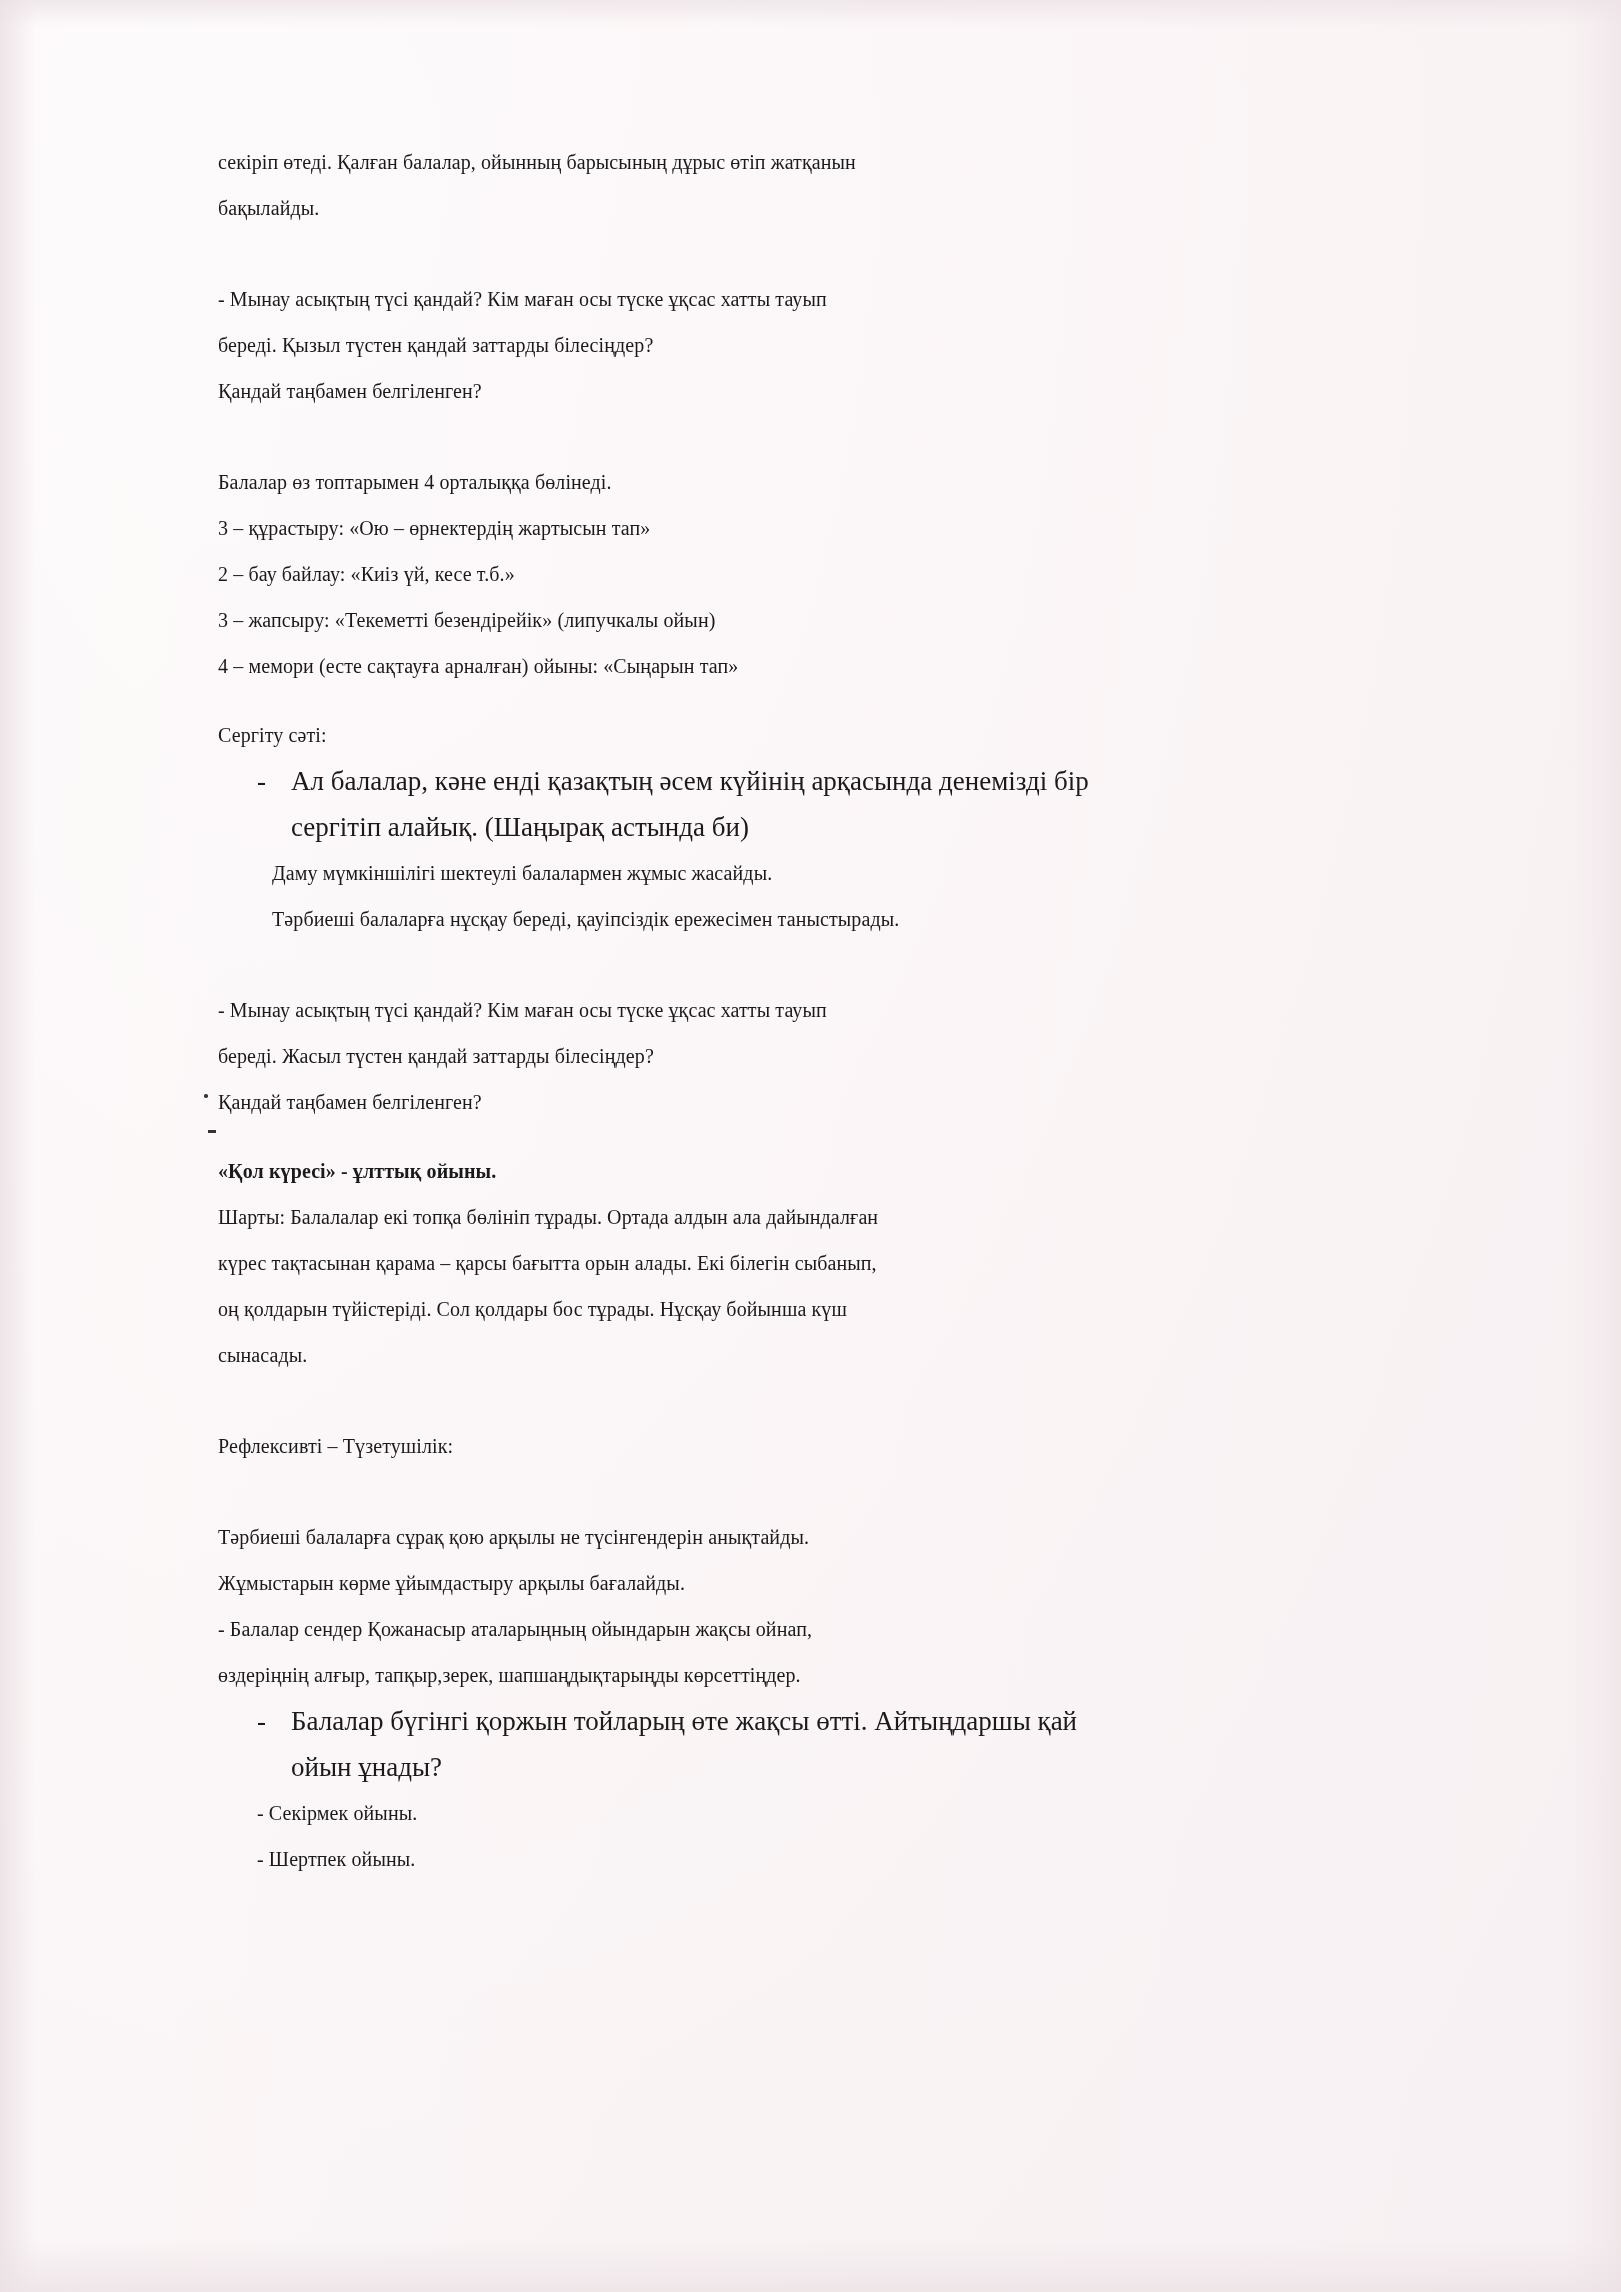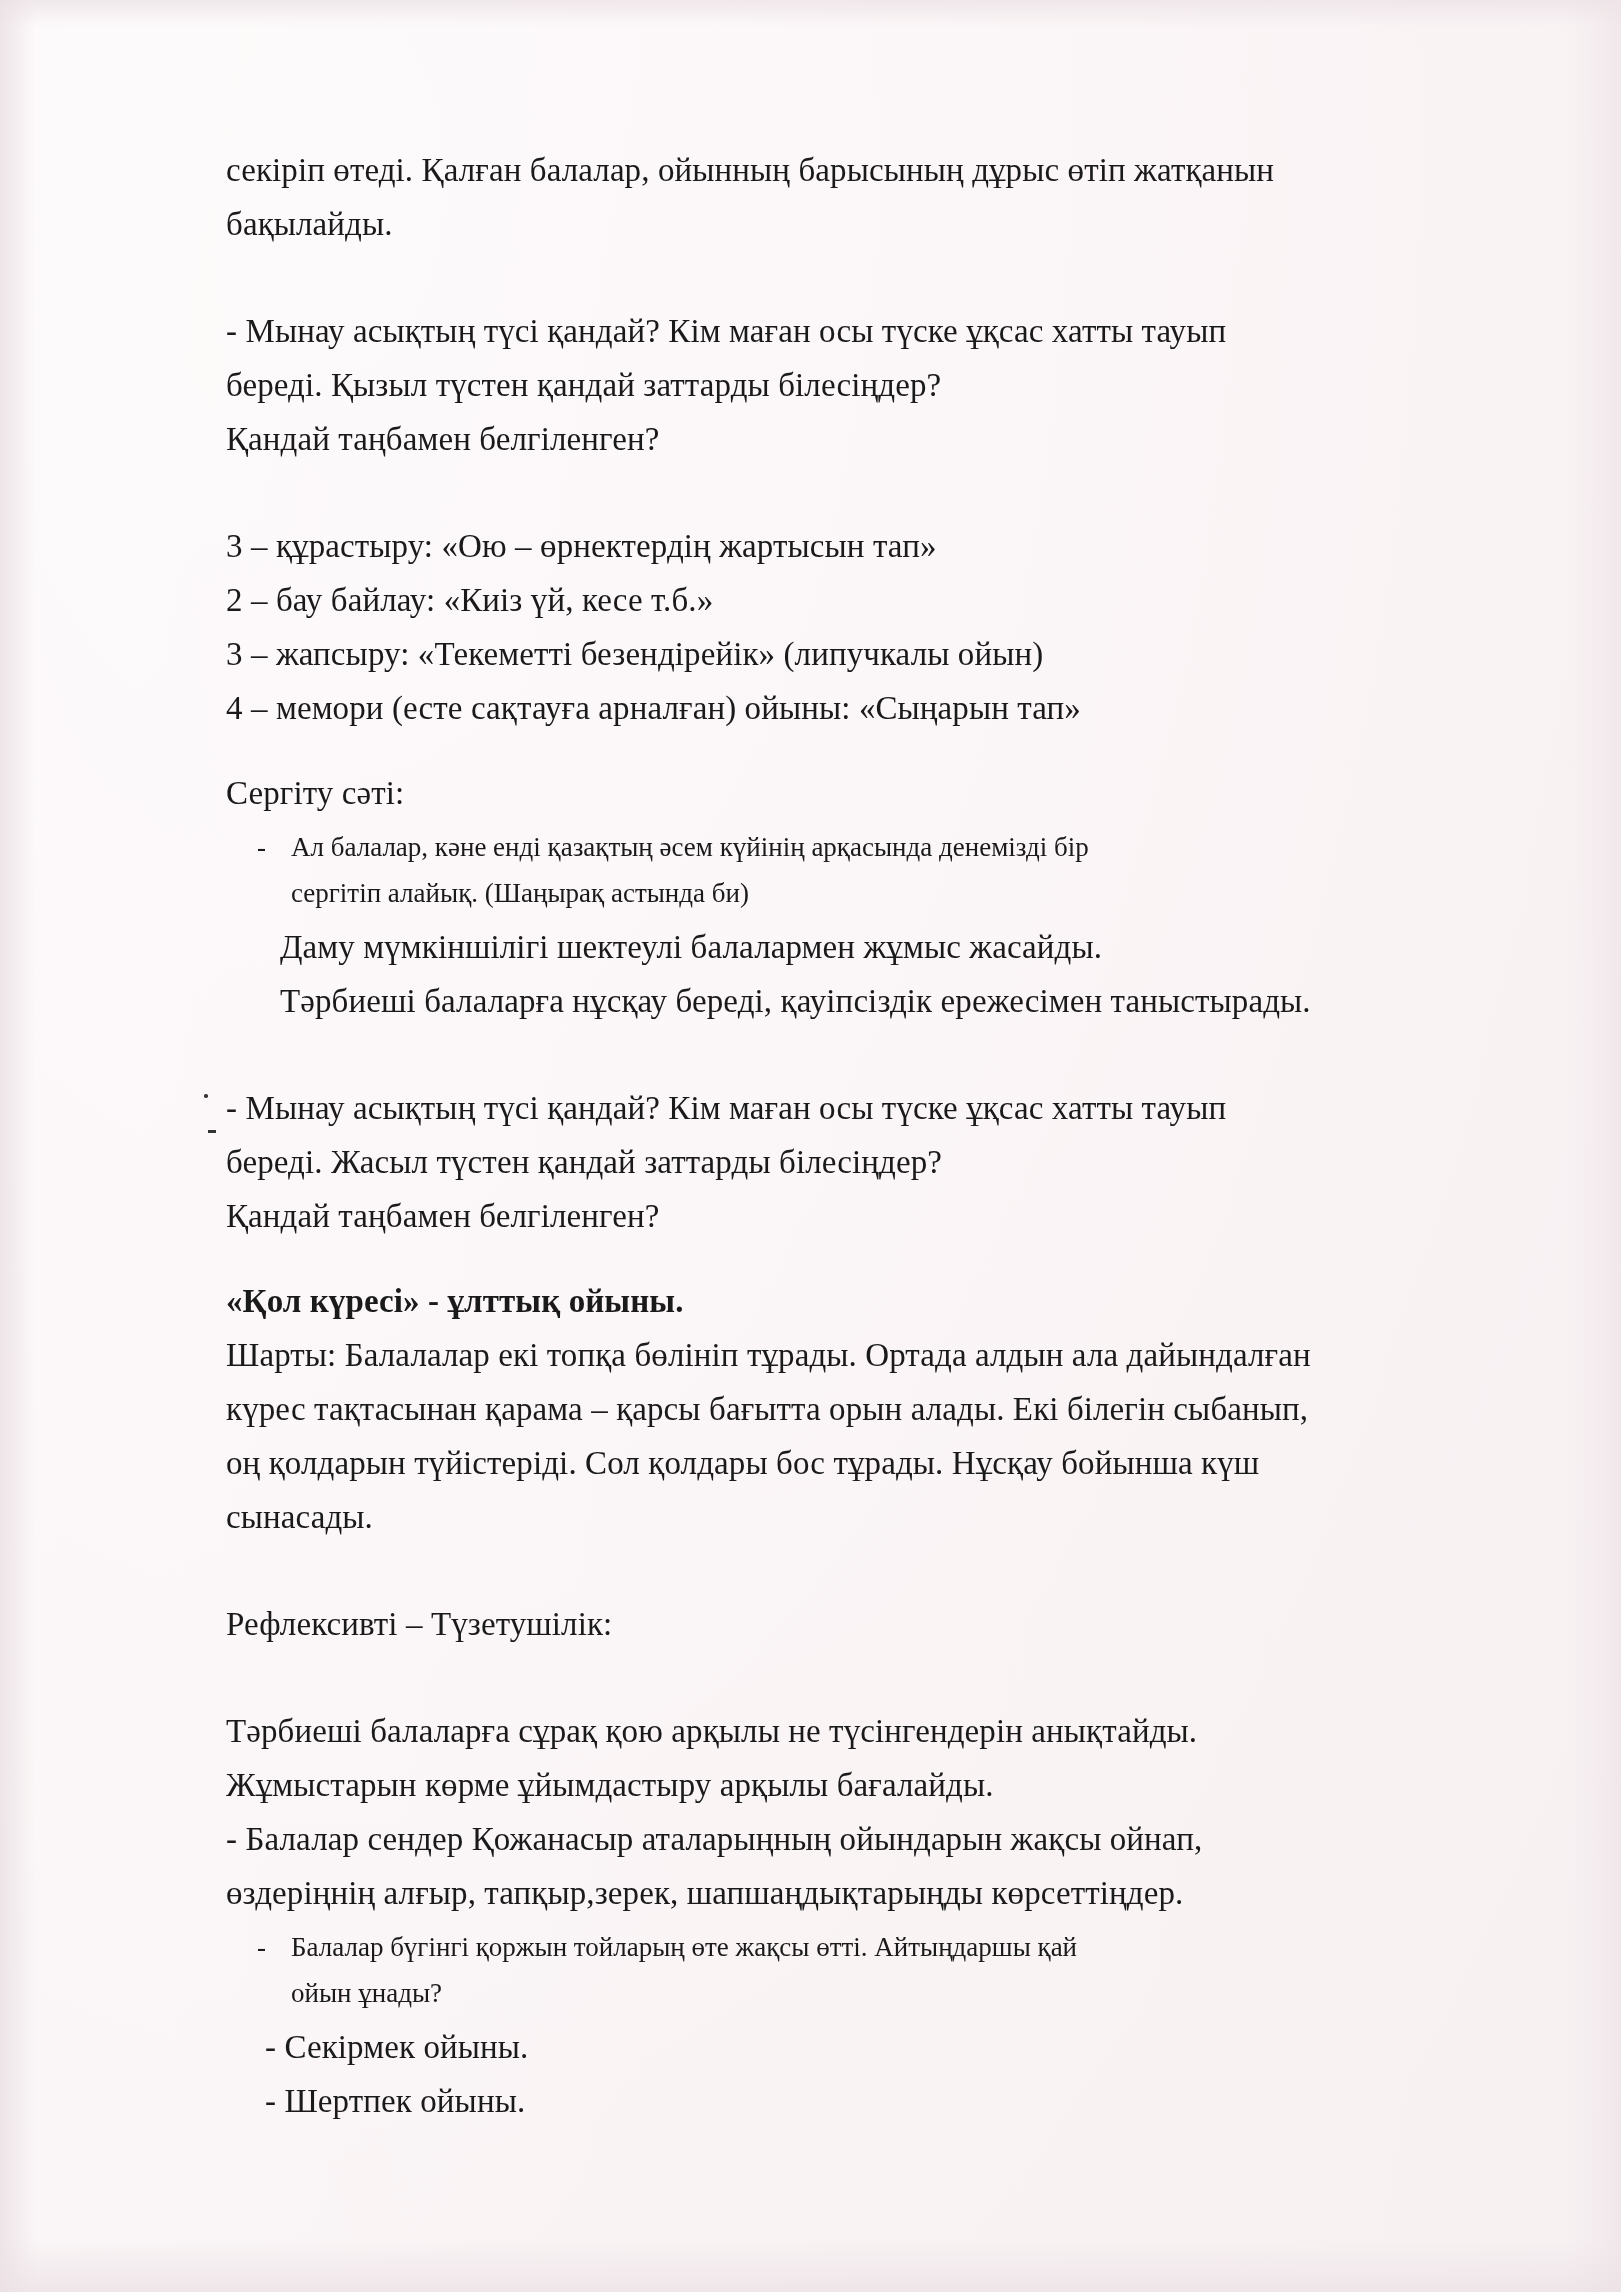--- a/index.html
+++ b/index.html
@@ -35,22 +35,22 @@
     width: 1621px;
     height: 2293px;
   }
   .content {
     position: absolute;
     left: 218px;
     top: 139px;
     width: 1191px;
   }
   p, div.ln {
-    margin: 8px;
-    font-size: 33px;
+    margin: 0;
+    font-size: 20px;
     line-height: 46px;
     letter-spacing: 0.1px;
   }
   .blank { height: 45px; }
   .blank-sm { height: 23px; }
   .bold { font-weight: normal; }
   .bolditalic { font-weight: bold; }
   .dash-item {
     position: relative;
     padding-left: 73px;
@@ -127,20 +127,21 @@
     <div class="ln">бақылайды.</div>
 
     <div class="blank"></div>
 
     <div class="ln">- Мынау асықтың түсі қандай? Кім маған осы түске ұқсас хатты тауып</div>
     <div class="ln">береді. Қызыл түстен қандай заттарды білесіңдер?</div>
     <div class="ln">Қандай таңбамен белгіленген?</div>
 
     <div class="blank"></div>
 
+    <div class="ln">Балалар өз топтарымен 4 орталыққа бөлінеді.</div>
     <div class="ln">3 –  құрастыру: «Ою – өрнектердің жартысын тап»</div>
     <div class="ln">2 – бау байлау: «Киіз үй, кесе т.б.»</div>
     <div class="ln">3 – жапсыру: «Текеметті безендірейік» (липучкалы ойын)</div>
     <div class="ln">4 – мемори (есте сақтауға арналған) ойыны: «Сыңарын тап»</div>
 
     <div class="blank-sm"></div>
 
     <div class="ln bold">Сергіту сәті:</div>
 
     <div class="dash-item">

